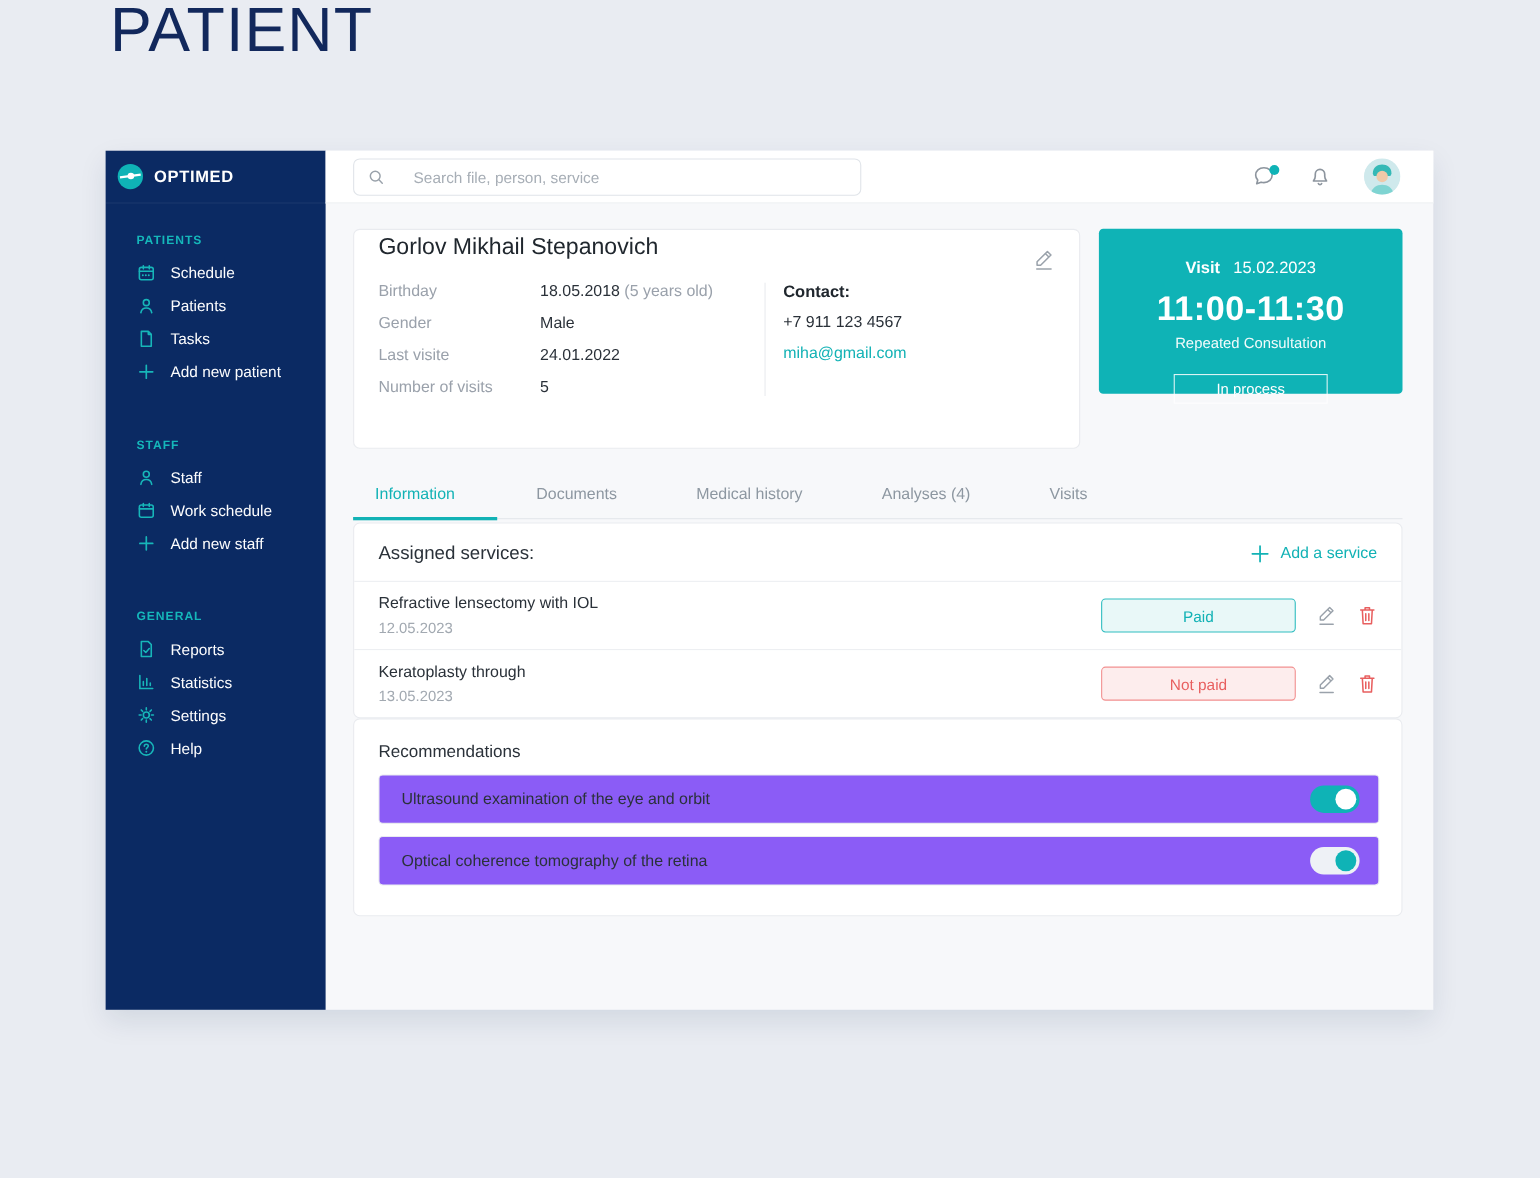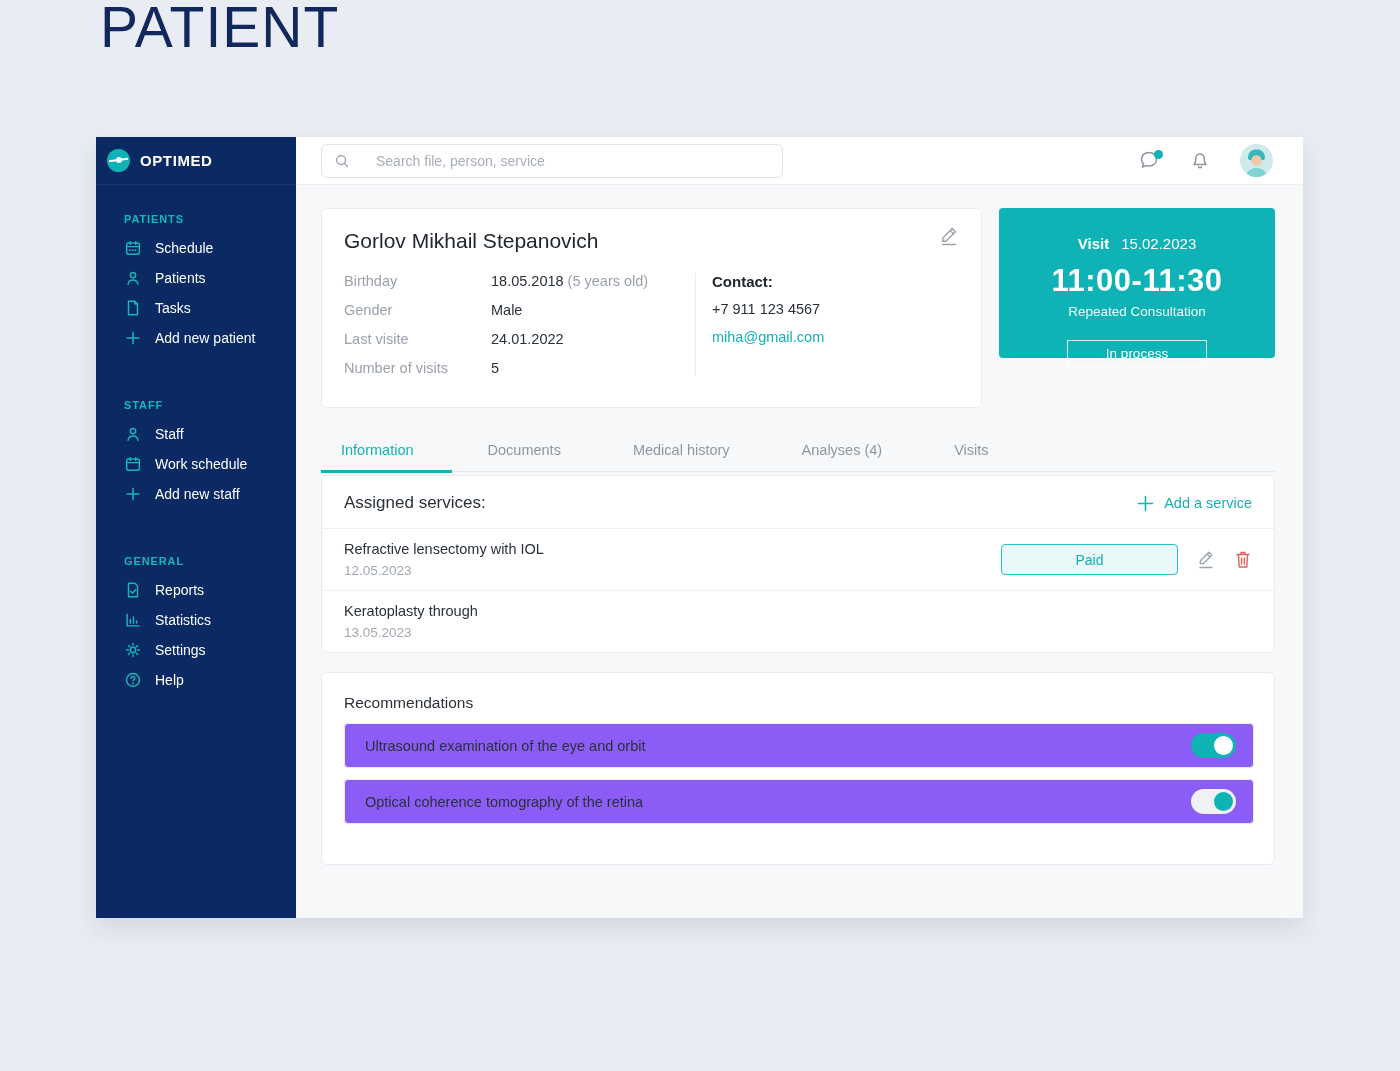--- a/index.html
+++ b/index.html
@@ -48,21 +48,21 @@
   .topbar-right { margin-left:auto; display:flex; align-items:center; gap:27px; }
   .icon-btn { width:24px; height:24px; color:#8d959e; position:relative; cursor:pointer; display:flex; }
   .icon-btn svg { width:22px; height:22px; }
   .chat-dot { position:absolute; right:-1px; top:1px; width:9px; height:9px; border-radius:50%; background:#0fb3b6; }
   .avatar { width:33px; height:33px; border-radius:50%; overflow:hidden; background:#d8edf0; cursor:pointer; flex-shrink:0; }
   .avatar svg { width:33px; height:33px; }
   
   .content { padding:23px 28px 0 25px; }
   .top-row { display:flex; gap:17px; }
   .card { background:#fff; border:1px solid #e9ebef; border-radius:6px; }
-  .patient-card { flex:1; height:200px; padding:20px 22px; position:relative; }
+  .patient-card { flex:1; height:200px; padding:4px 22px; position:relative; }
   .patient-name { font-size:21px; font-weight:500; color:#20272e; }
   .edit-top { position:absolute; right:22px; top:16px; color:#9aa2ab; cursor:pointer; }
   .edit-ic svg { width:20px; height:22px; }
   .patient-body { display:flex; margin-top:20px; }
   .fields { width:352px; border-right:1px solid #e9ebef; padding-right:10px; }
   .field-row { display:flex; margin-bottom:13px; font-size:14.5px; }
   .field-row:last-child { margin-bottom:0; }
   .field-label { width:147px; color:#9aa1ab; flex-shrink:0; }
   .field-value { color:#2a3139; }
   .field-note { color:#9aa1ab; }
@@ -92,21 +92,21 @@
   .service-name { font-size:14.5px; color:#2a3139; }
   .service-date { font-size:13.5px; color:#a2a9b1; margin-top:6px; }
   .service-right { margin-left:auto; display:flex; align-items:center; gap:19px; }
   .status-btn { width:177px; height:31px; border-radius:4px; font-size:14px; font-family:"Liberation Sans",sans-serif; cursor:pointer; }
   .status-btn.paid { background:#e9f8f8; border:1px solid #30bdc0; color:#12b2b5; }
   .status-btn.notpaid { background:#fdeded; border:1px solid #f29090; color:#e85f5f; }
   .row-edit { color:#9aa2ab; cursor:pointer; display:flex; }
   .row-trash { color:#e85f5f; cursor:pointer; display:flex; }
   .row-edit svg, .row-trash svg { width:18px; height:21px; }
   
-  .reco-card { margin-top:19px; padding:21px 20px 40px 22px; }
+  .reco-card { padding:21px 20px 27px 22px; }
   .reco-title { font-size:15.5px; color:#2a3139; }
   .reco-row { border:1px solid #e9ebef; border-radius:4px; height:45px; display:flex; align-items:center; padding:0 17px 0 20px; margin-top:11px; background:#8b5cf6; }
   .reco-row:first-of-type { margin-top:24px; }
   .reco-label { font-size:14.5px; color:#2a3139; }
   .toggle { margin-left:auto; width:45px; height:25px; border-radius:13px; position:relative; cursor:pointer; flex-shrink:0; }
   .toggle .knob { position:absolute; top:3px; width:19px; height:19px; border-radius:50%; }
   .toggle.on-teal { background:#0fb3b6; }
   .toggle.on-teal .knob { right:3px; background:#fff; }
   .toggle.on-light { background:#eef1f6; }
   .toggle.on-light .knob { right:3px; background:#0fb3b6; }
@@ -364,20 +364,36 @@
                 </svg>
               </span>
           </div>
         </div>
 
         <div class="service-row">
           <div>
             <div class="service-name">Keratoplasty through</div>
             <div class="service-date">13.05.2023</div>
           </div>
+          <div class="service-right">
+            <button class="status-btn notpaid">Not paid</button>
+            <span class="row-edit">
+                <svg viewBox="0 0 18 21" fill="none" stroke="currentColor" stroke-width="1.3" stroke-linejoin="round">
+                  <path d="M11.8 3.2l3 3L6.3 14.7H3.3v-3z"></path>
+                  <path d="M10 5l3 3"></path>
+                  <path d="M3 18.5h12" stroke-linecap="round"></path>
+                </svg>
+              </span>
+            <span class="row-trash">
+                <svg viewBox="0 0 18 21" fill="none" stroke="currentColor" stroke-width="1.4" stroke-linecap="round" stroke-linejoin="round">
+                  <path d="M3 5.5h12M7 5.5v-2h4v2M4.5 5.5l.7 12.5h7.6l.7-12.5"></path>
+                  <path d="M7.6 9v6M10.4 9v6"></path>
+                </svg>
+              </span>
+          </div>
         </div>
       </div>
 
       <div class="card reco-card">
         <div class="reco-title">Recommendations</div>
 
         <div class="reco-row">
           <span class="reco-label">Ultrasound examination of the eye and orbit</span>
           <span class="toggle on-teal">
               <span class="knob"></span>

